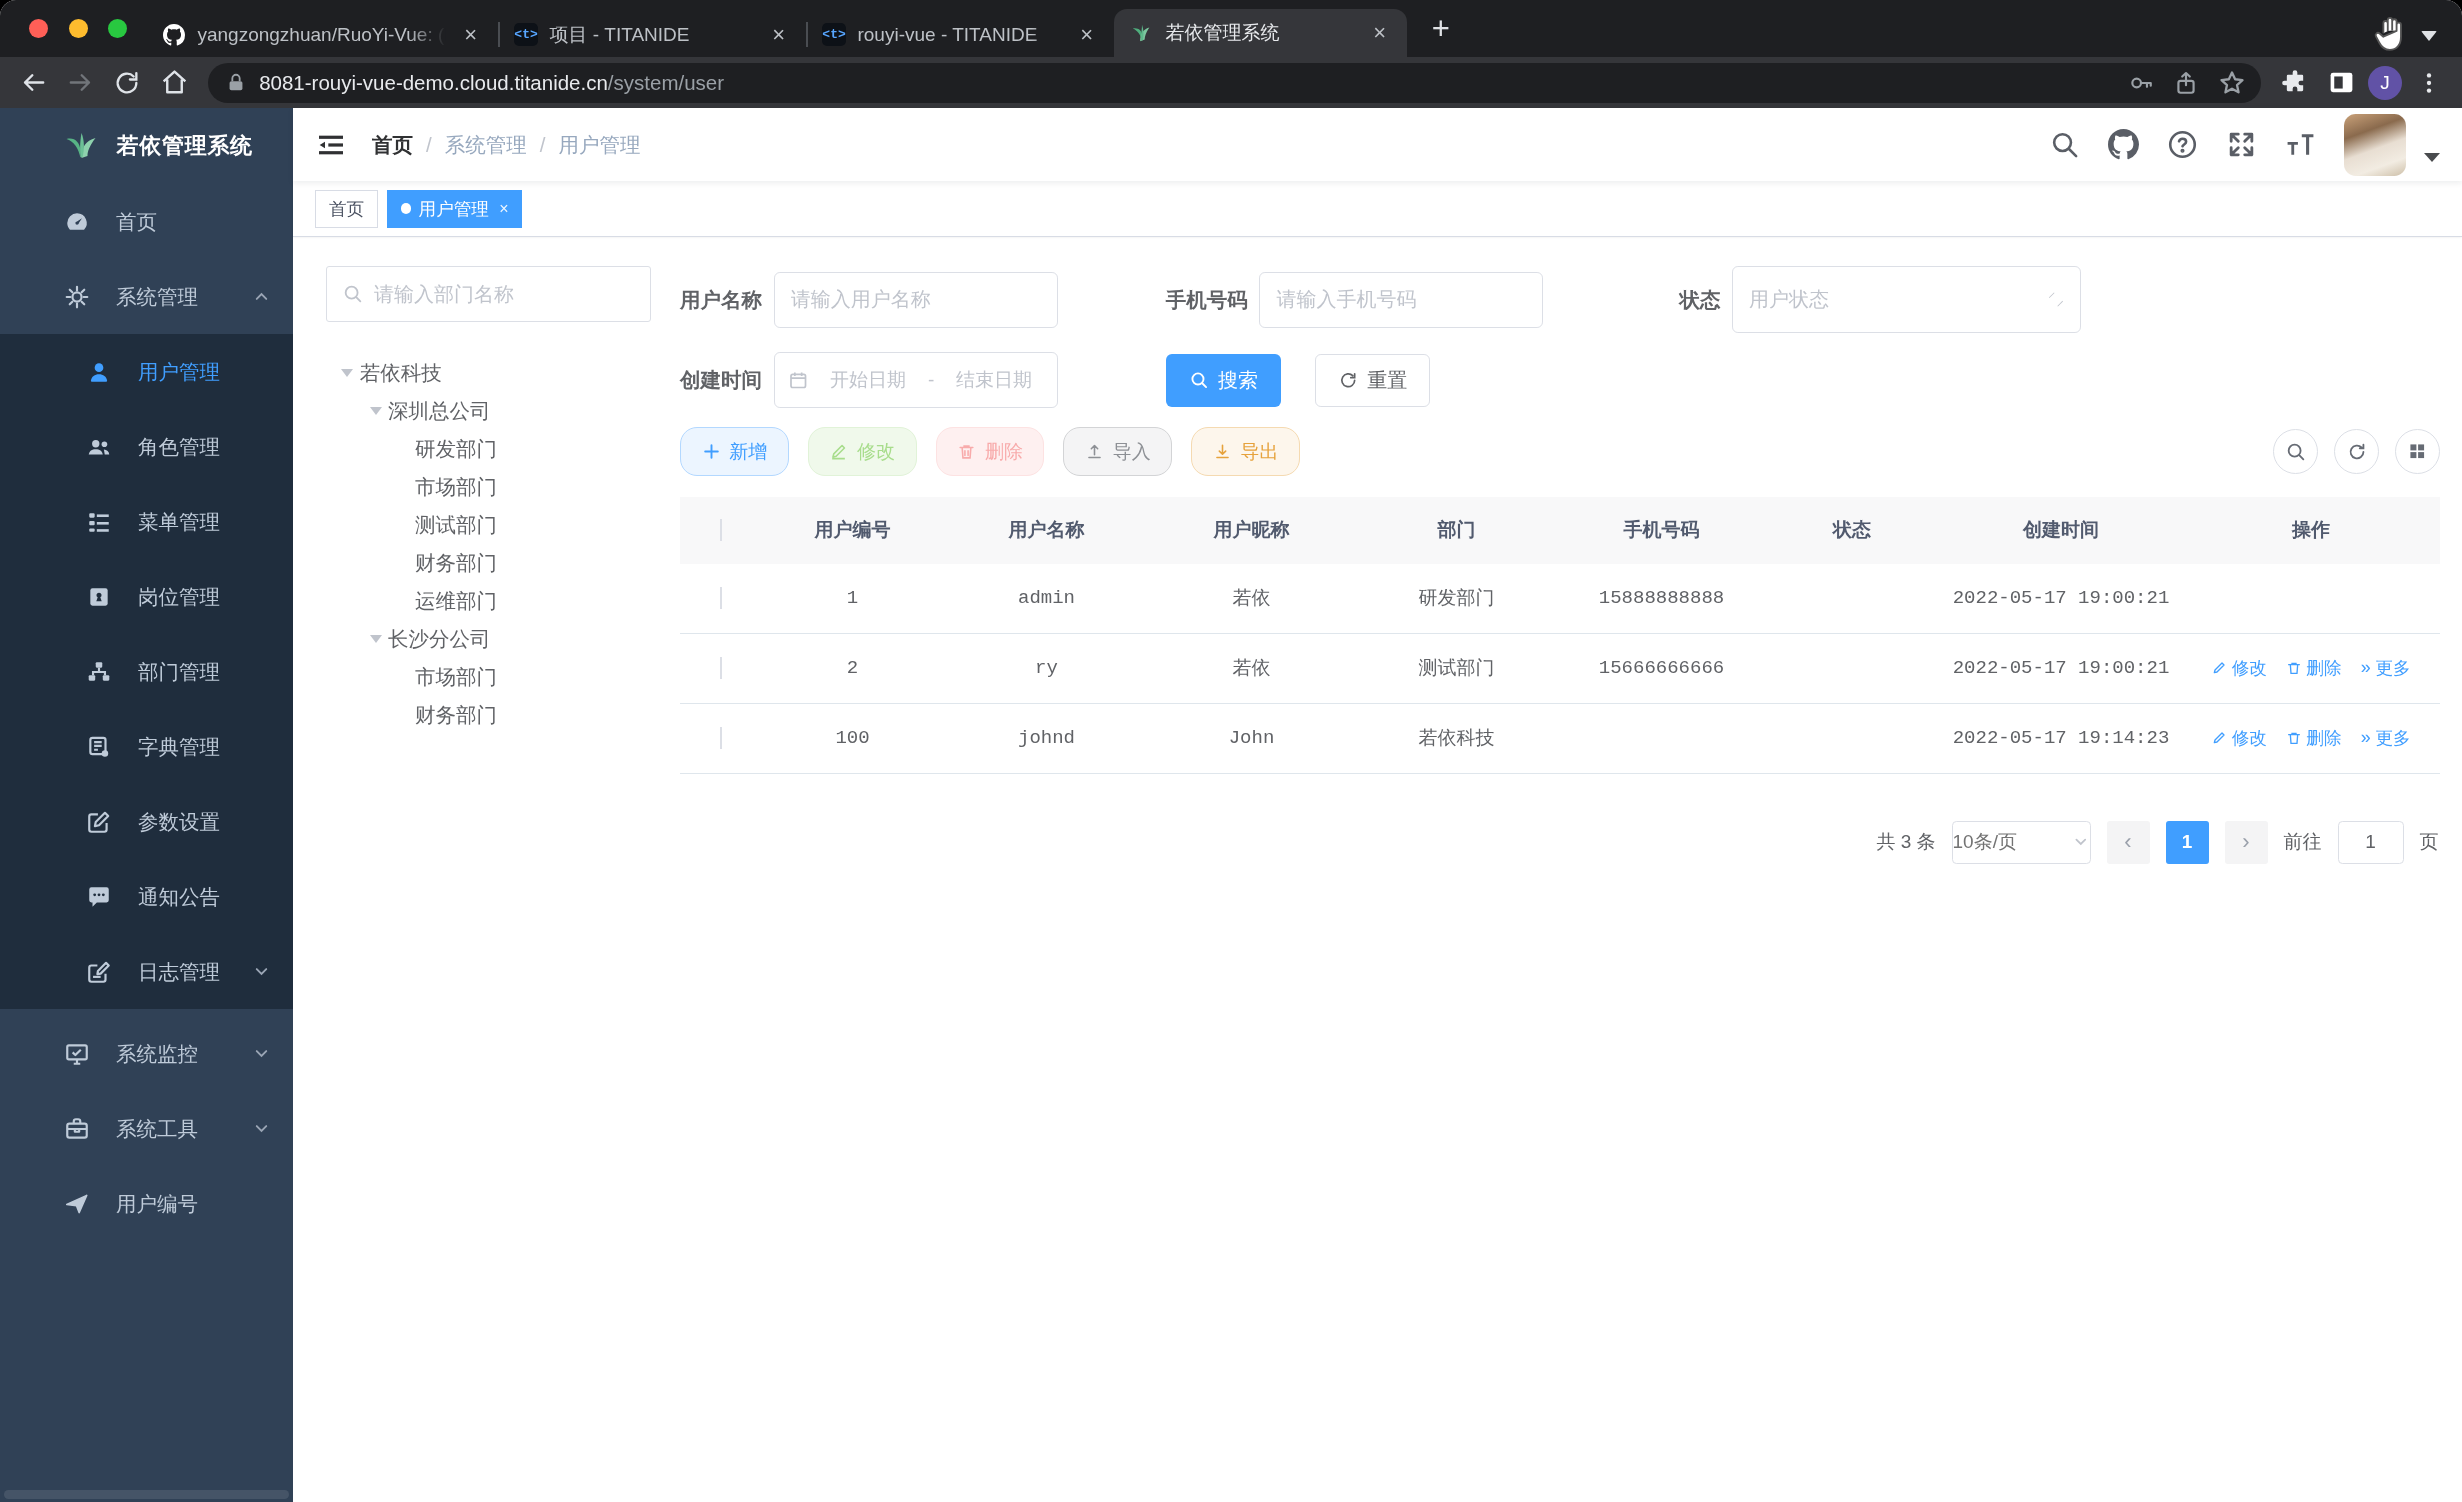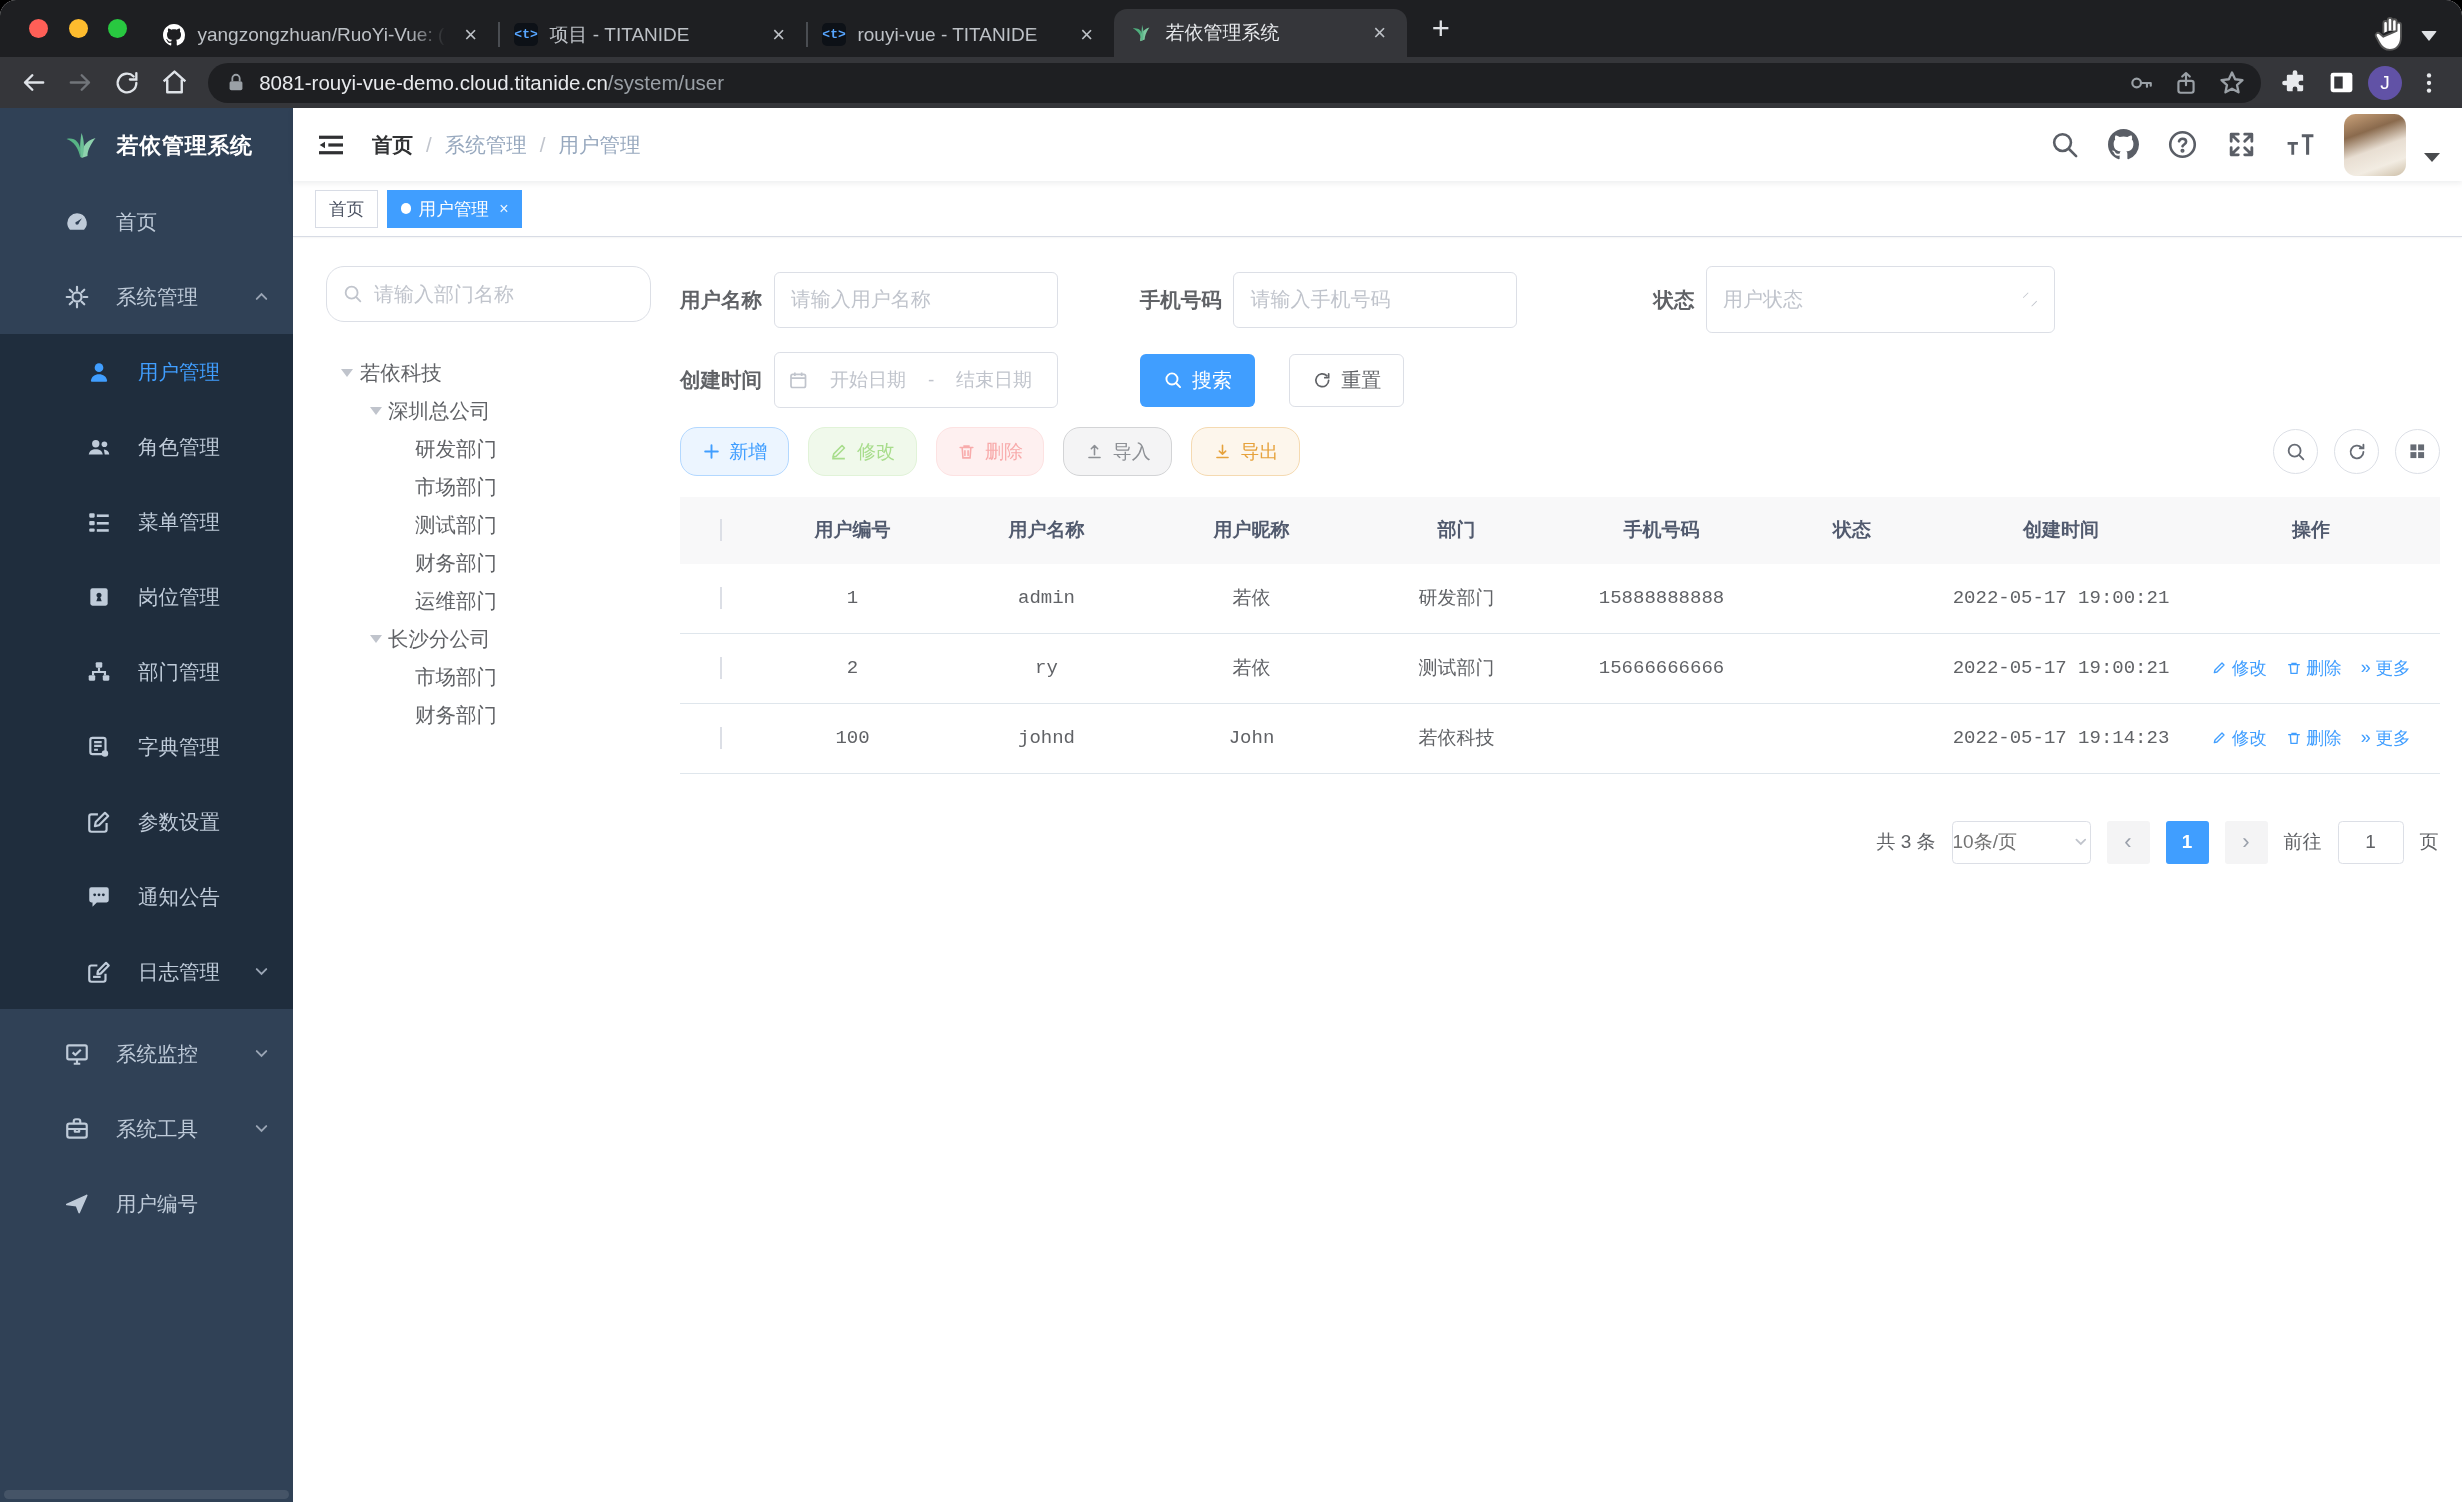--- a/index.html
+++ b/index.html
@@ -59,36 +59,36 @@
   .tagsbar { height:56px; background:#fff; border-bottom:0.7px solid #d8dce5; box-shadow:0 0.7px 2.2px rgba(0,0,0,.08); display:flex; align-items:center; gap:8.8px; padding:0 22px; position:relative; z-index:2; }
   .tag { height:38px; display:flex; align-items:center; gap:7.3px; padding:0 13px; border:0.7px solid #d8dce5; background:#fff; color:#495060; font-size:17.6px; }
   .tag.active { background:#409eff; border-color:#409eff; color:#fff; }
   .tag .dot { width:10.3px; height:10.3px; border-radius:50%; background:#fff; }
   .tag .tx { font-size:16px; margin-left:2.9px; opacity:.9; }
 
   .content { flex:1; display:flex; padding:29px 22px 0 33px; background:#fff; min-height:0; }
 
   
   .tree-col { width:325px; flex:none; margin-right:29px; }
-  .tsearch { height:56px; border:0.7px solid #dcdfe6; border-radius:18px; display:flex; align-items:center; padding:0 14.7px; gap:10.3px; color:#c0c4cc; }
+  .tsearch { height:56px; border:0.7px solid #dcdfe6; border-radius:3px; display:flex; align-items:center; padding:0 14.7px; gap:10.3px; color:#c0c4cc; }
   .tsearch input { border:none; outline:none; flex:1; font-size:20px; color:#606266; min-width:0; font-family:inherit; }
   .tsearch input::placeholder { color:#c0c4cc; }
   .tree { margin-top:32px; font-size:20.5px; color:#606266; }
   .tnode { height:38px; display:flex; align-items:center; }
   .tcaret { width:25px; flex:none; display:flex; align-items:center; justify-content:center; }
   .tcaret::before { content:""; width:0; height:0; border-left:6.6px solid transparent; border-right:6.6px solid transparent; border-top:8px solid #c0c4cc; }
   .lv0 { padding-left:8.8px; } .lv1 { padding-left:37px; } .lv2 { padding-left:89px; }
 
   
   .table-col { flex:1; min-width:0; }
   .frow { display:flex; align-items:center; margin-bottom:19px; }
   .flabel { font-size:20.5px; color:#606266; font-weight:600; margin-right:11.7px; white-space:nowrap; }
   .finput { width:284px; height:56px; border:0.7px solid #dcdfe6; border-radius:5.9px; padding:0 16px; font-size:20px; color:#606266; outline:none; font-family:inherit; }
   .finput::placeholder { color:#c0c4cc; }
-  .fgap { margin-right:82px; }
+  .fgap { margin-right:108px; }
   .fselect { width:349px; height:67px; border:0.7px solid #dcdfe6; border-radius:5.9px; display:flex; align-items:center; padding:0 16px; color:#c0c4cc; font-size:20px; }
   .sel-caret { margin-left:auto; width:0; height:0; border-left:7.3px solid transparent; border-right:7.3px solid transparent; border-top:8px solid #c0c4cc; }
   .drange { width:284px; height:56px; border:0.7px solid #dcdfe6; border-radius:5.9px; display:flex; align-items:center; padding:0 13px; gap:10.3px; color:#c0c4cc; font-size:19px; }
   .drange .dph { flex:1; text-align:center; }
   .btn { height:53px; border-radius:5.9px; font-size:20px; display:inline-flex; align-items:center; justify-content:center; gap:8.8px; padding:0 22px; border:0.7px solid transparent; cursor:default; }
   .btn-primary { background:#409eff; color:#fff; }
   .btn-plainwhite { background:#fff; border-color:#dcdfe6; color:#606266; }
 
   
   .toolrow { display:flex; align-items:center; margin:14.7px 0 2.9px; }

